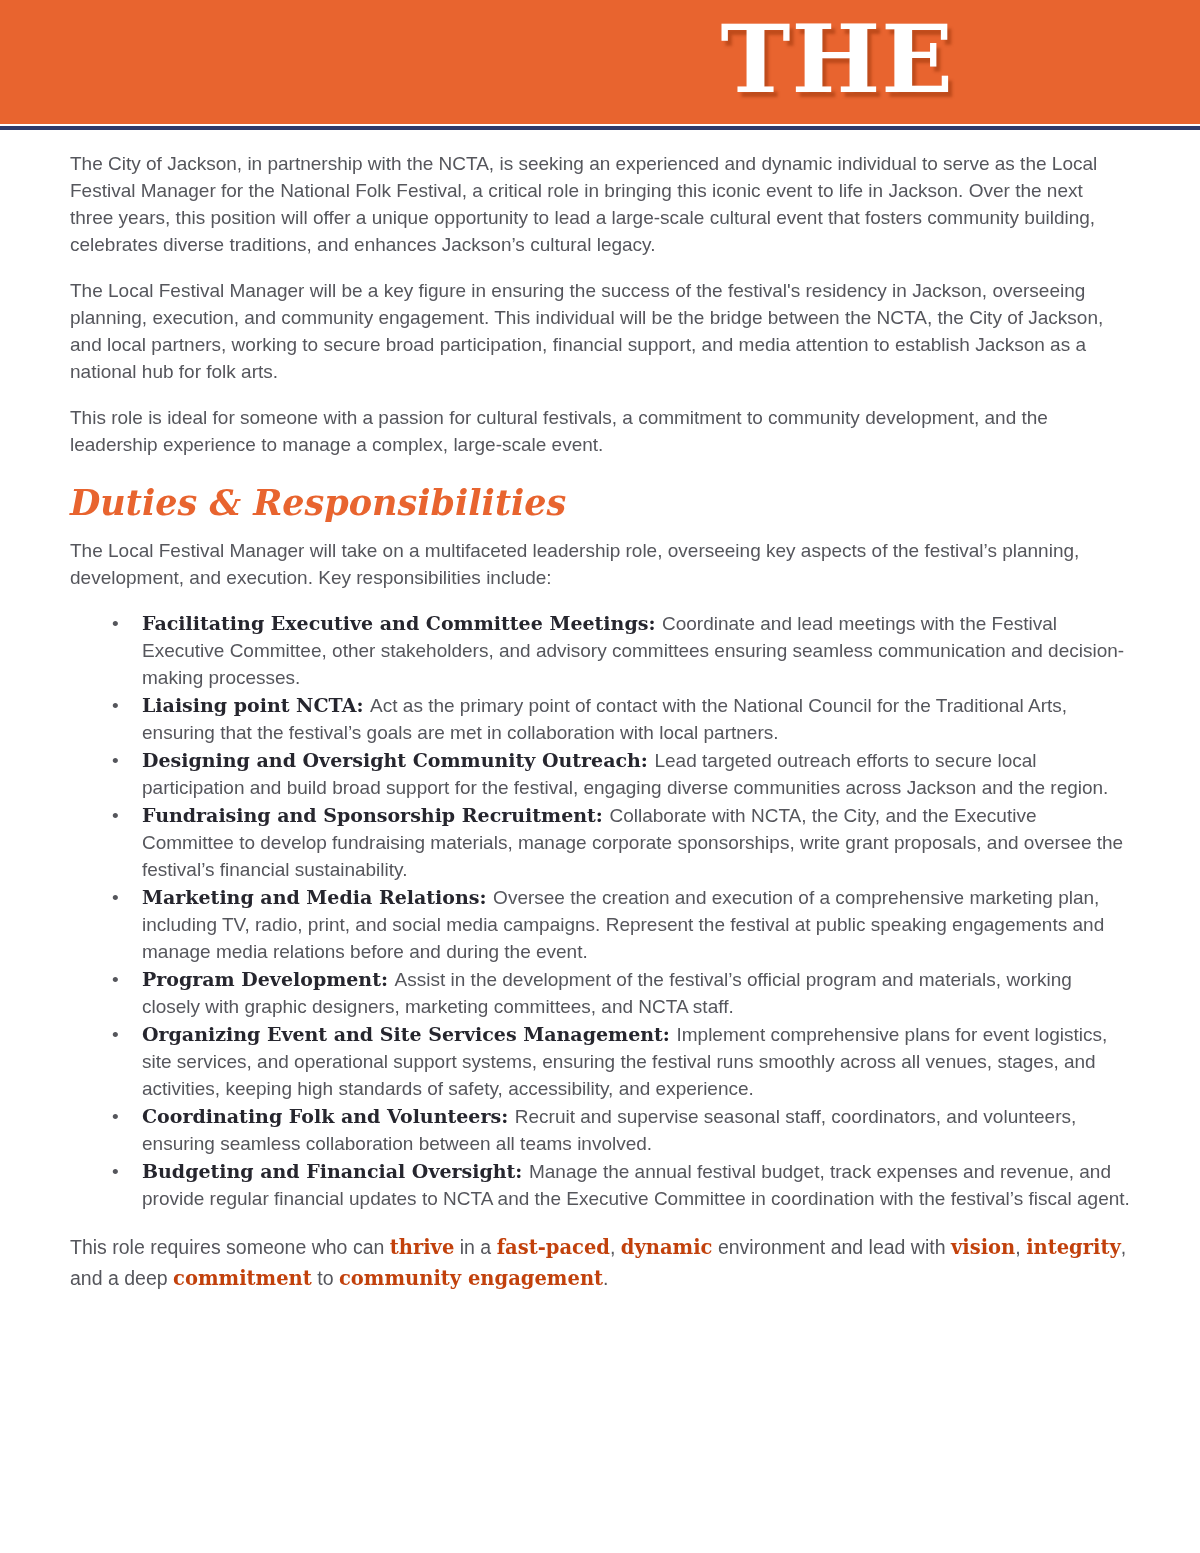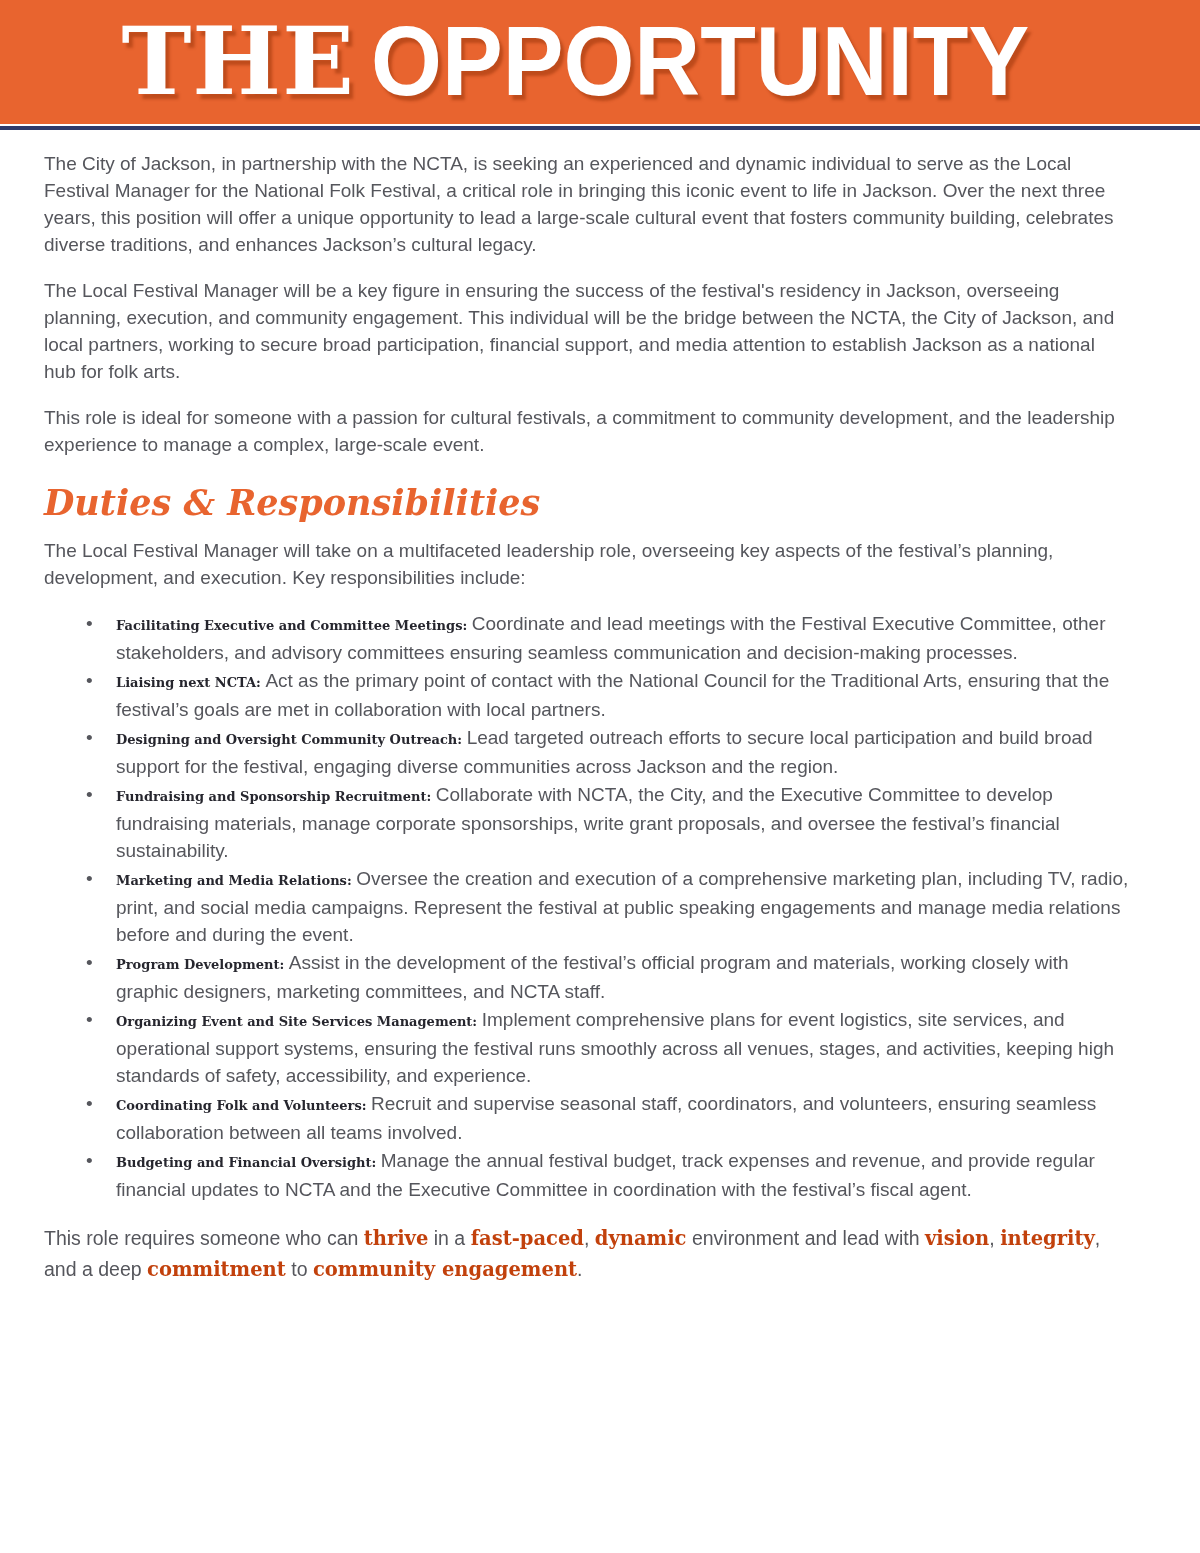--- a/index.html
+++ b/index.html
@@ -17,23 +17,24 @@
     background: #e8642f;
     display: flex;
     align-items: baseline;
     justify-content: center;
     gap: 16px;
     padding-top: 0;
     overflow: hidden;
   }
   .banner-inner {
     display: flex;
-    align-items: center;
+    align-items: flex-end;
     gap: 16px;
     transform: translateY(12px);
+    flex-direction: column;
   }
   .title-serif {
     font-family: "DejaVu Serif", serif;
     font-weight: bold;
     font-size: 94px;
     line-height: 1;
     color: #ffffff;
     text-shadow: 4px 5px 3px rgba(140, 45, 5, 0.45);
     letter-spacing: 1px;
   }
@@ -47,21 +48,21 @@
     letter-spacing: 0px;
     display: inline-block;
     transform: scaleX(0.93);
     transform-origin: left bottom;
   }
   .gap-rule { height: 2px; background: #ffffff; }
   .navy-rule { height: 4px; background: #2f3b6b; }
 
   
   .content {
-    padding: 20px 70px 40px 44px;
+    padding: 20px 70px 40px 70px;
   }
   p.body-para {
     font-size: 19px;
     line-height: 27px;
     margin: 0 0 19px 0;
     color: #55565c;
   }
   h2.section-heading {
     font-family: "DejaVu Serif", serif;
     font-style: italic;
@@ -89,21 +90,21 @@
     position: absolute;
     left: -30px;
     top: 0;
     color: #55565c;
     font-size: 19px;
   }
   .lead {
     font-family: "DejaVu Serif", serif;
     font-weight: bold;
     color: #26262e;
-    font-size: 13px;
+    font-size: 19px;
   }
   .closing {
     font-size: 19.5px;
     line-height: 30px;
     margin: 4px 0 0 0;
     color: #55565c;
   }
   .closing .hl {
     font-family: "DejaVu Serif", serif;
     font-weight: bold;
@@ -125,21 +126,21 @@
 <div class="content">
   <p class="body-para">The City of Jackson, in partnership with the NCTA, is seeking an experienced and dynamic individual to serve as the Local Festival Manager for the National Folk Festival, a critical role in bringing this iconic event to life in Jackson. Over the next three years, this position will offer a unique opportunity to lead a large-scale cultural event that fosters community building, celebrates diverse traditions, and enhances Jackson’s cultural legacy.</p>
   <p class="body-para">The Local Festival Manager will be a key figure in ensuring the success of the festival's residency in Jackson, overseeing planning, execution, and community engagement. This individual will be the bridge between the NCTA, the City of Jackson, and local partners, working to secure broad participation, financial support, and media attention to establish Jackson as a national hub for folk arts.</p>
   <p class="body-para">This role is ideal for someone with a passion for cultural festivals, a commitment to community development, and the leadership experience to manage a complex, large-scale event.</p>
 
   <h2 class="section-heading">Duties &amp; Responsibilities</h2>
   <p class="body-para">The Local Festival Manager will take on a multifaceted leadership role, overseeing key aspects of the festival’s planning, development, and execution. Key responsibilities include:</p>
 
   <ul class="duties">
       <li><span class="lead">Facilitating Executive and Committee Meetings: </span><span>Coordinate and lead meetings with the Festival Executive Committee, other stakeholders, and advisory committees ensuring seamless communication and decision-making processes.</span></li>
-      <li><span class="lead">Liaising next NCTA: </span><span>Act as the primary point of contact with the National Council for the Traditional Arts, ensuring that the festival’s goals are met in collaboration with local partners.</span></li>
+      <li><span class="lead">Liaising point NCTA: </span><span>Act as the primary point of contact with the National Council for the Traditional Arts, ensuring that the festival’s goals are met in collaboration with local partners.</span></li>
       <li><span class="lead">Designing and Oversight Community Outreach: </span><span>Lead targeted outreach efforts to secure local participation and build broad support for the festival, engaging diverse communities across Jackson and the region.</span></li>
       <li><span class="lead">Fundraising and Sponsorship Recruitment: </span><span>Collaborate with NCTA, the City, and the Executive Committee to develop fundraising materials, manage corporate sponsorships, write grant proposals, and oversee the festival’s financial sustainability.</span></li>
       <li><span class="lead">Marketing and Media Relations: </span><span>Oversee the creation and execution of a comprehensive marketing plan, including TV, radio, print, and social media campaigns. Represent the festival at public speaking engagements and manage media relations before and during the event.</span></li>
       <li><span class="lead">Program Development: </span><span>Assist in the development of the festival’s official program and materials, working closely with graphic designers, marketing committees, and NCTA staff.</span></li>
       <li><span class="lead">Organizing Event and Site Services Management: </span><span>Implement comprehensive plans for event logistics, site services, and operational support systems, ensuring the festival runs smoothly across all venues, stages, and activities, keeping high standards of safety, accessibility, and experience.</span></li>
       <li><span class="lead">Coordinating Folk and Volunteers: </span><span>Recruit and supervise seasonal staff, coordinators, and volunteers, ensuring seamless collaboration between all teams involved.</span></li>
       <li><span class="lead">Budgeting and Financial Oversight: </span><span>Manage the annual festival budget, track expenses and revenue, and provide regular financial updates to NCTA and the Executive Committee in coordination with the festival’s fiscal agent.</span></li>
     </ul>
 
   <p class="closing"><span>This role requires someone who can </span><span class="hl">thrive</span><span> in a </span><span class="hl">fast-paced</span><span>, </span><span class="hl">dynamic</span><span> environment and lead with </span><span class="hl">vision</span><span>, </span><span class="hl">integrity</span><span>, and a deep </span><span class="hl">commitment</span><span> to </span><span class="hl">community engagement</span><span>.</span></p>

